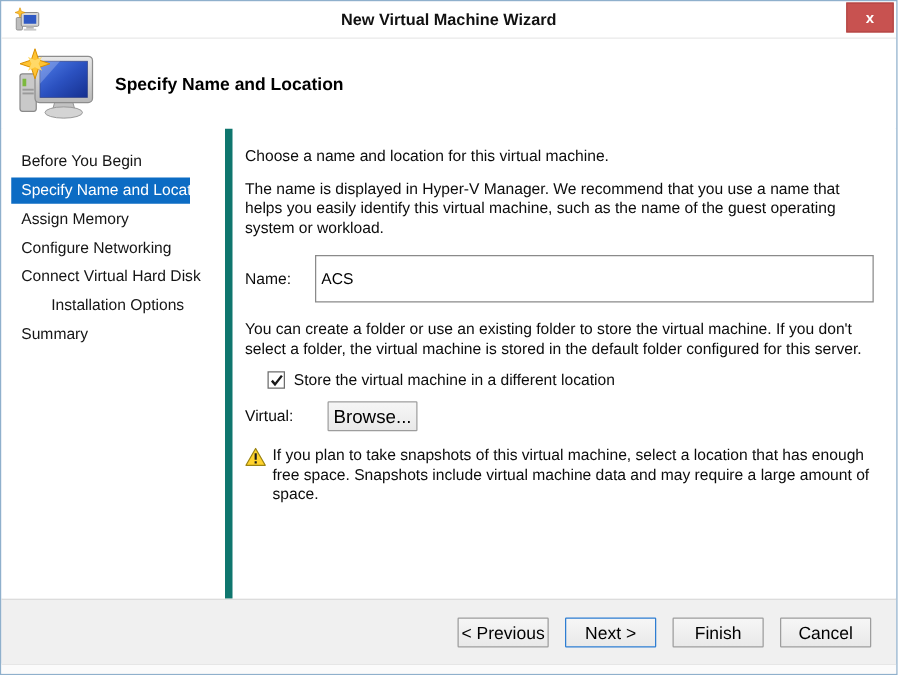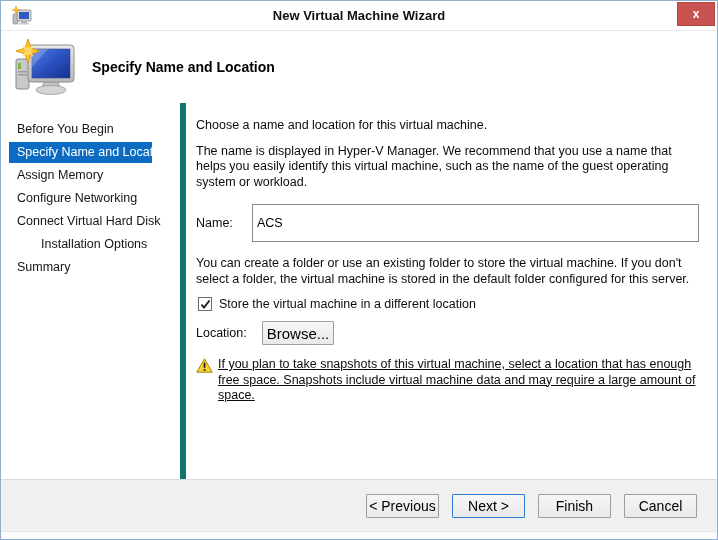--- a/index.html
+++ b/index.html
@@ -53,37 +53,37 @@
 
   .field-row{ display:flex; align-items:center; margin:2px 0 14px 0; }
   .field-row .lbl{ flex:0 0 56px; }
   .txt-input{
     flex:1 1 auto; height:22px; border:1px solid #8a8a8a; background:#fff;
     font-family:"Liberation Sans","DejaVu Sans",sans-serif; font-size:12.5px;
     padding:18px 4px; color:#000; outline:none;
   }
   .txt-input.focused{ border:1px solid #2d7dd2; }
 
-  .check-row{ display:flex; align-items:flex-start; margin:0 0 10px 2px; }
+  .check-row{ display:flex; align-items:flex-start; margin:0 0 10px 18px; }
   .checkbox{
     width:14px; height:14px; background:#fff; border:1px solid #6d6d6d;
     display:flex; align-items:center; justify-content:center; margin-right:7px;
   }
   .checkbox svg{ display:block; }
 
   .loc-row{ display:flex; align-items:center; margin-bottom:12px; }
   .loc-row .lbl{ flex:0 0 56px; }
   .browse-btn{
     flex:0 0 72px; height:24px; margin-left:10px;
     background:linear-gradient(#f6f6f6,#e9e9e9); border:1px solid #9d9d9d;
     font-family:"Liberation Sans","DejaVu Sans",sans-serif; font-size:15px;
     border-radius:1px; color:#000;
   }
 
-  .warning-row{ display:flex; margin-top:2px;text-decoration:underline; }
+  .warning-row{ display:flex; margin-top:2px; }
   .warning-row .w-icon{ flex:0 0 22px; padding-top:1px; }
   .warning-row p{ line-height:15.5px; max-width:478px; }
 
   
   .footer{
     flex:0 0 60px; background:#f0f0f0; border-top:1px solid #dcdcdc;
     display:flex; align-items:flex-start; justify-content:flex-end;
     padding:14px 20px 0 0; position:relative;
   }
   .footer::after{
@@ -176,21 +176,21 @@
       <div class="check-row">
         <span class="checkbox">
           <svg width="11" height="11" viewBox="0 0 11 11">
             <path d="M1.5 5.5 L4 8.5 L9.5 1.5" stroke="#1a1a1a" stroke-width="1.9" fill="none"></path>
           </svg>
         </span>
         <span>Store the virtual machine in a different location</span>
       </div>
 
       <div class="loc-row">
-        <span class="lbl">Location:</span>
+        <span class="lbl">Virtual:</span>
         <button class="browse-btn">Browse...</button>
       </div>
 
       <div class="warning-row">
         <span class="w-icon">
           <svg width="17" height="15" viewBox="0 0 17 15">
             <path d="M8.5 0.8 L16.2 14.2 L0.8 14.2 Z" fill="#ffd32e" stroke="#9c8411" stroke-width="1" stroke-linejoin="round"></path>
             <rect x="7.7" y="4.6" width="1.7" height="5.2" fill="#1a1a1a"></rect>
             <rect x="7.7" y="11" width="1.7" height="1.8" fill="#1a1a1a"></rect>
           </svg>

